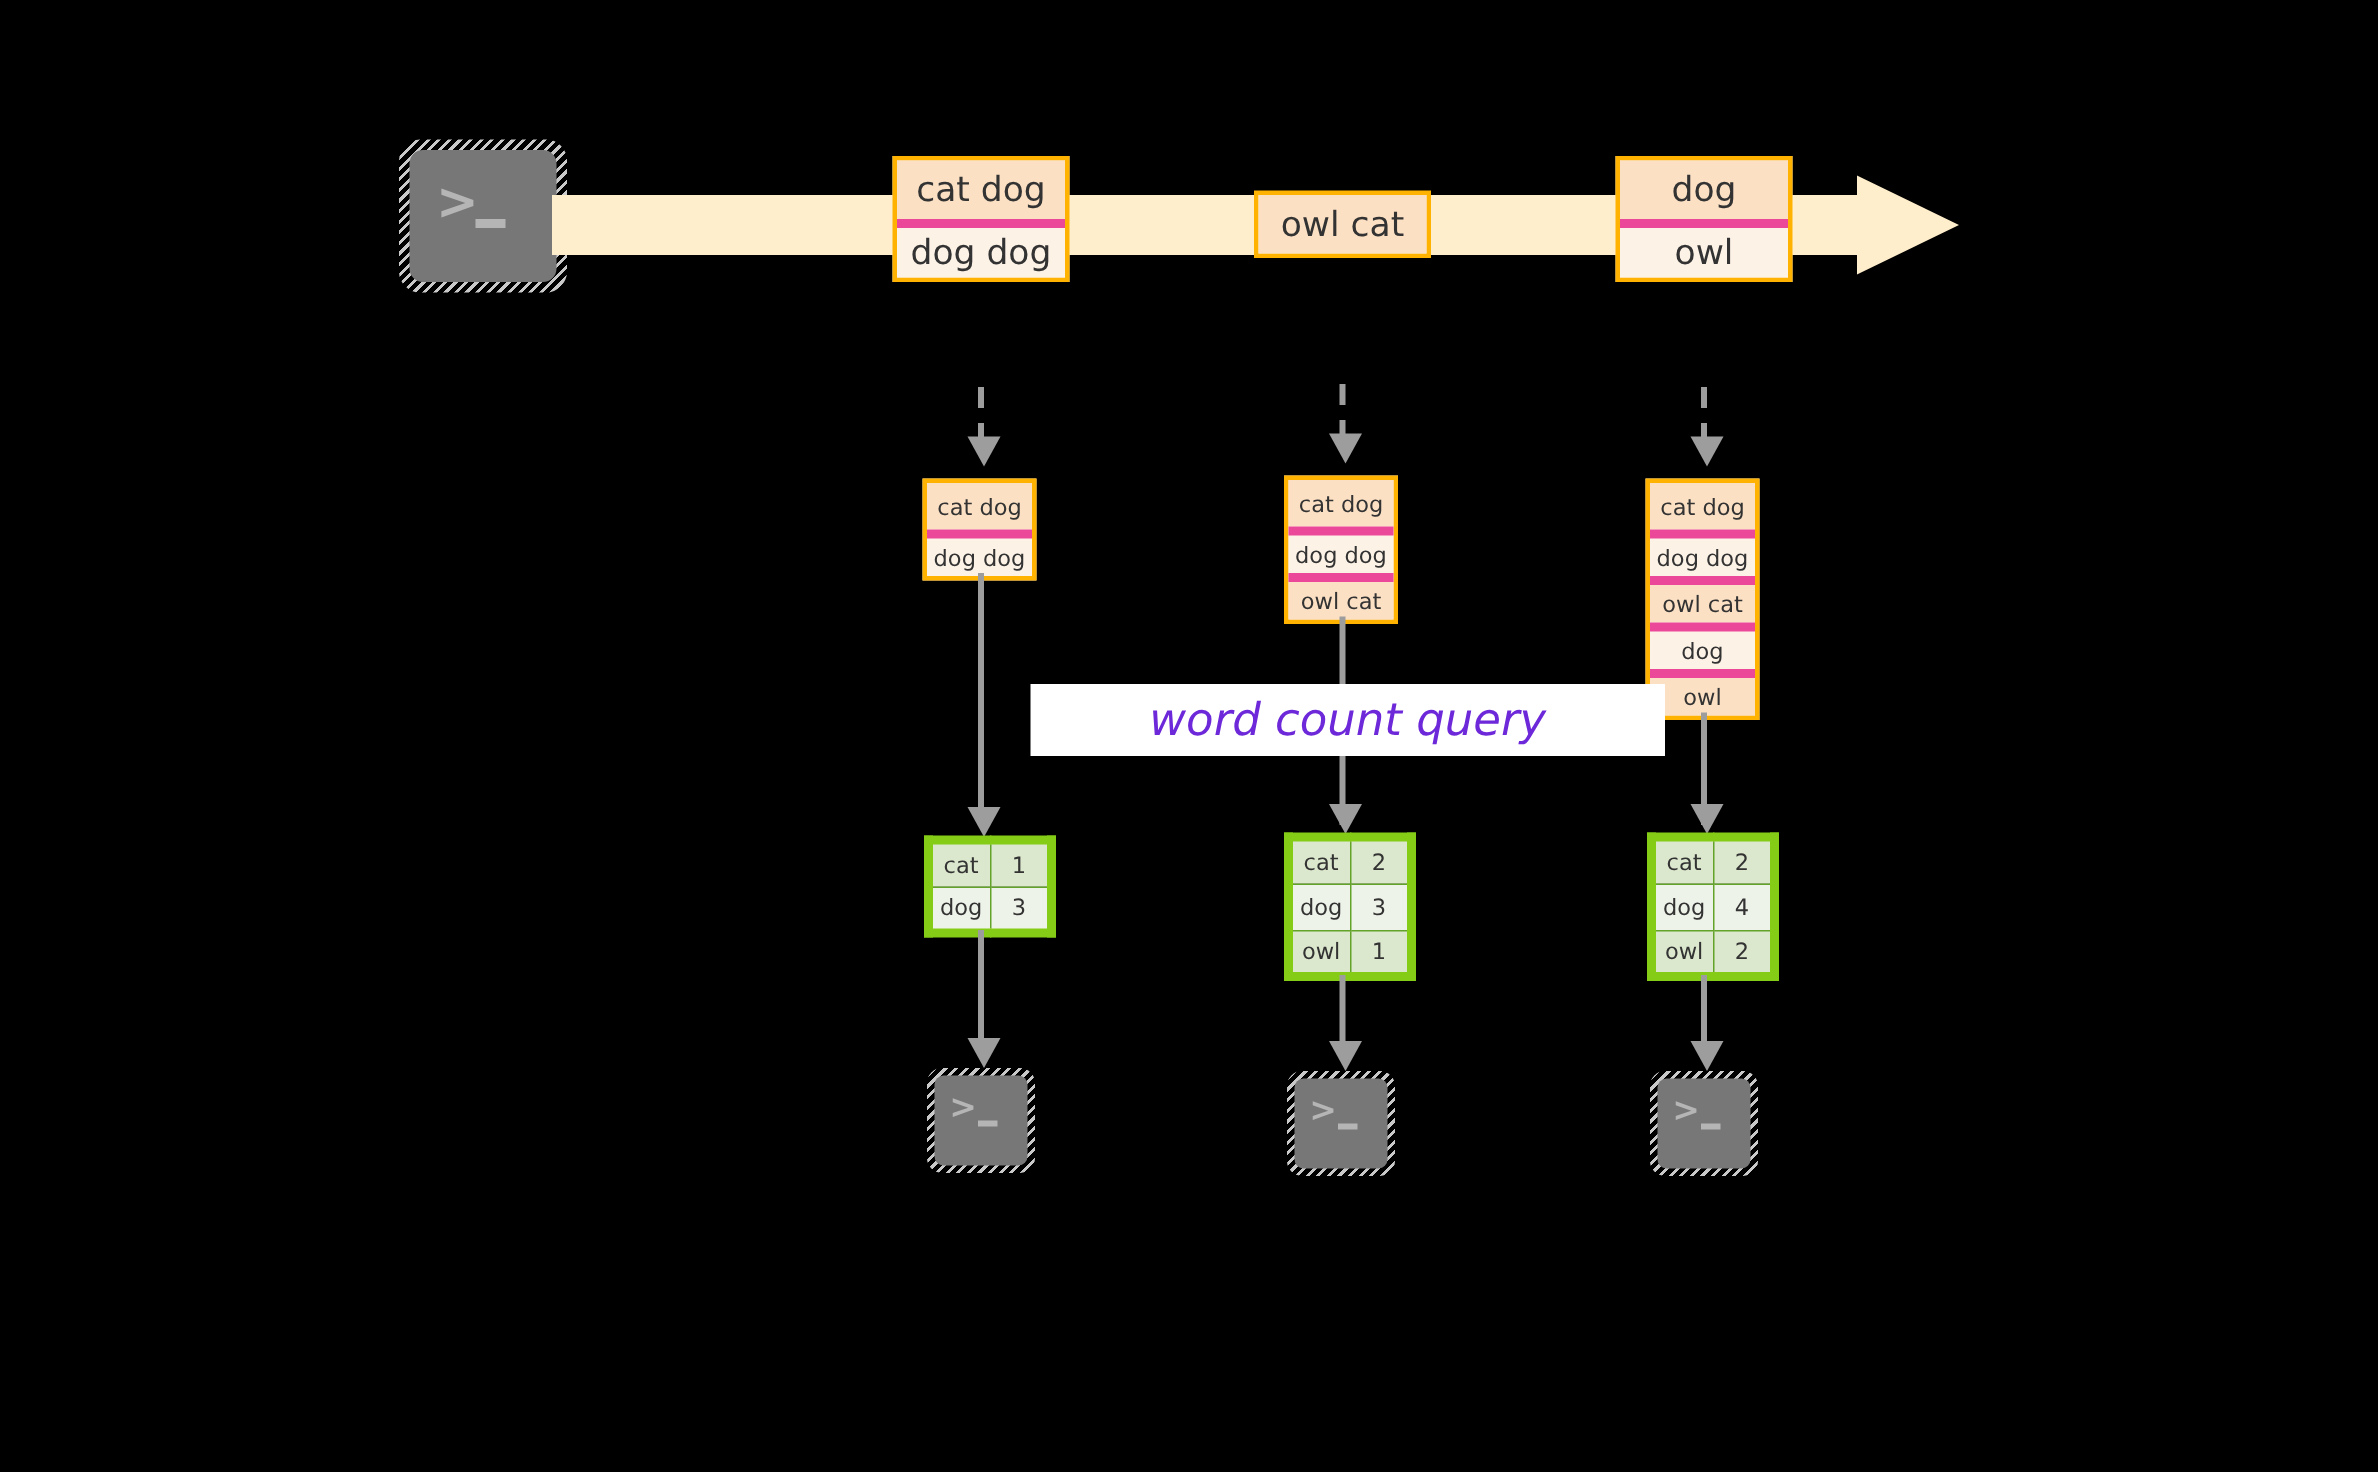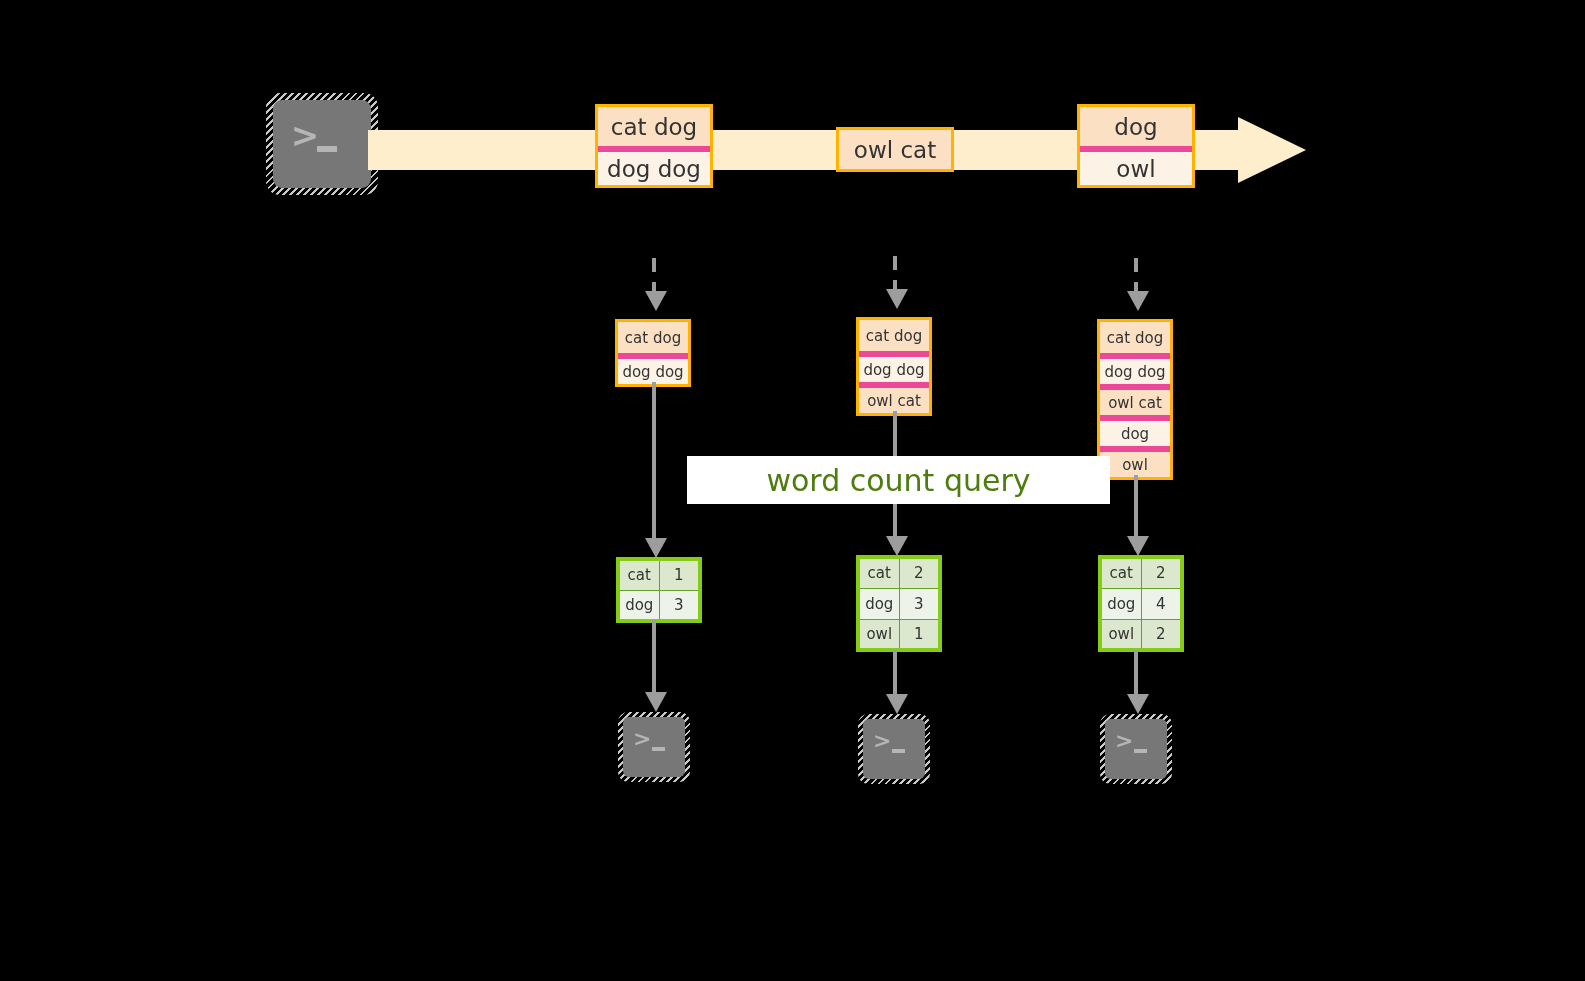--- a/index.html
+++ b/index.html
@@ -88,21 +88,21 @@
   
   .msgbox.stack { width: 76px; border-width: 3px; }
   .msgbox.stack .row { height: 31px; font-size: 15px; }
   .msgbox.stack.s1 { left: 615px; top: 319px; }
   .msgbox.stack.s2 { left: 856px; top: 317px; }
   .msgbox.stack.s3 { left: 1097px; top: 319px; }
 
   
   .tbl {
     position: absolute;
-    border: 4px solid #84cc16;
+    border: 6px solid #84cc16;
     display: table;
     border-collapse: collapse;
     padding-left: 16px;
   }
   .tbl .trow { display: table-row; }
   .tbl .trow .c {
     display: table-cell;
     width: 41px; height: 31px;
     text-align: center; vertical-align: middle;
     font-size: 15px; color: #333;
@@ -131,21 +131,21 @@
 
   
   #query-label {
     position: absolute;
     left: 687px; top: 456px;
     width: 423px; height: 48px;
     background: #ffffff;
     display: flex; align-items: center; justify-content: center;
   }
   #query-label span {
-    font-size: 30px; color: #4d7c0f; white-space: nowrap;
+    font-size: 30px; color: #6d28d9; white-space: nowrap; font-style: italic;
   }
 </style>
 </head>
 <body>
 
 <div id="stage">
 
   <div class="term big">
     <div class="face">
       <div class="chev">&gt;</div>

